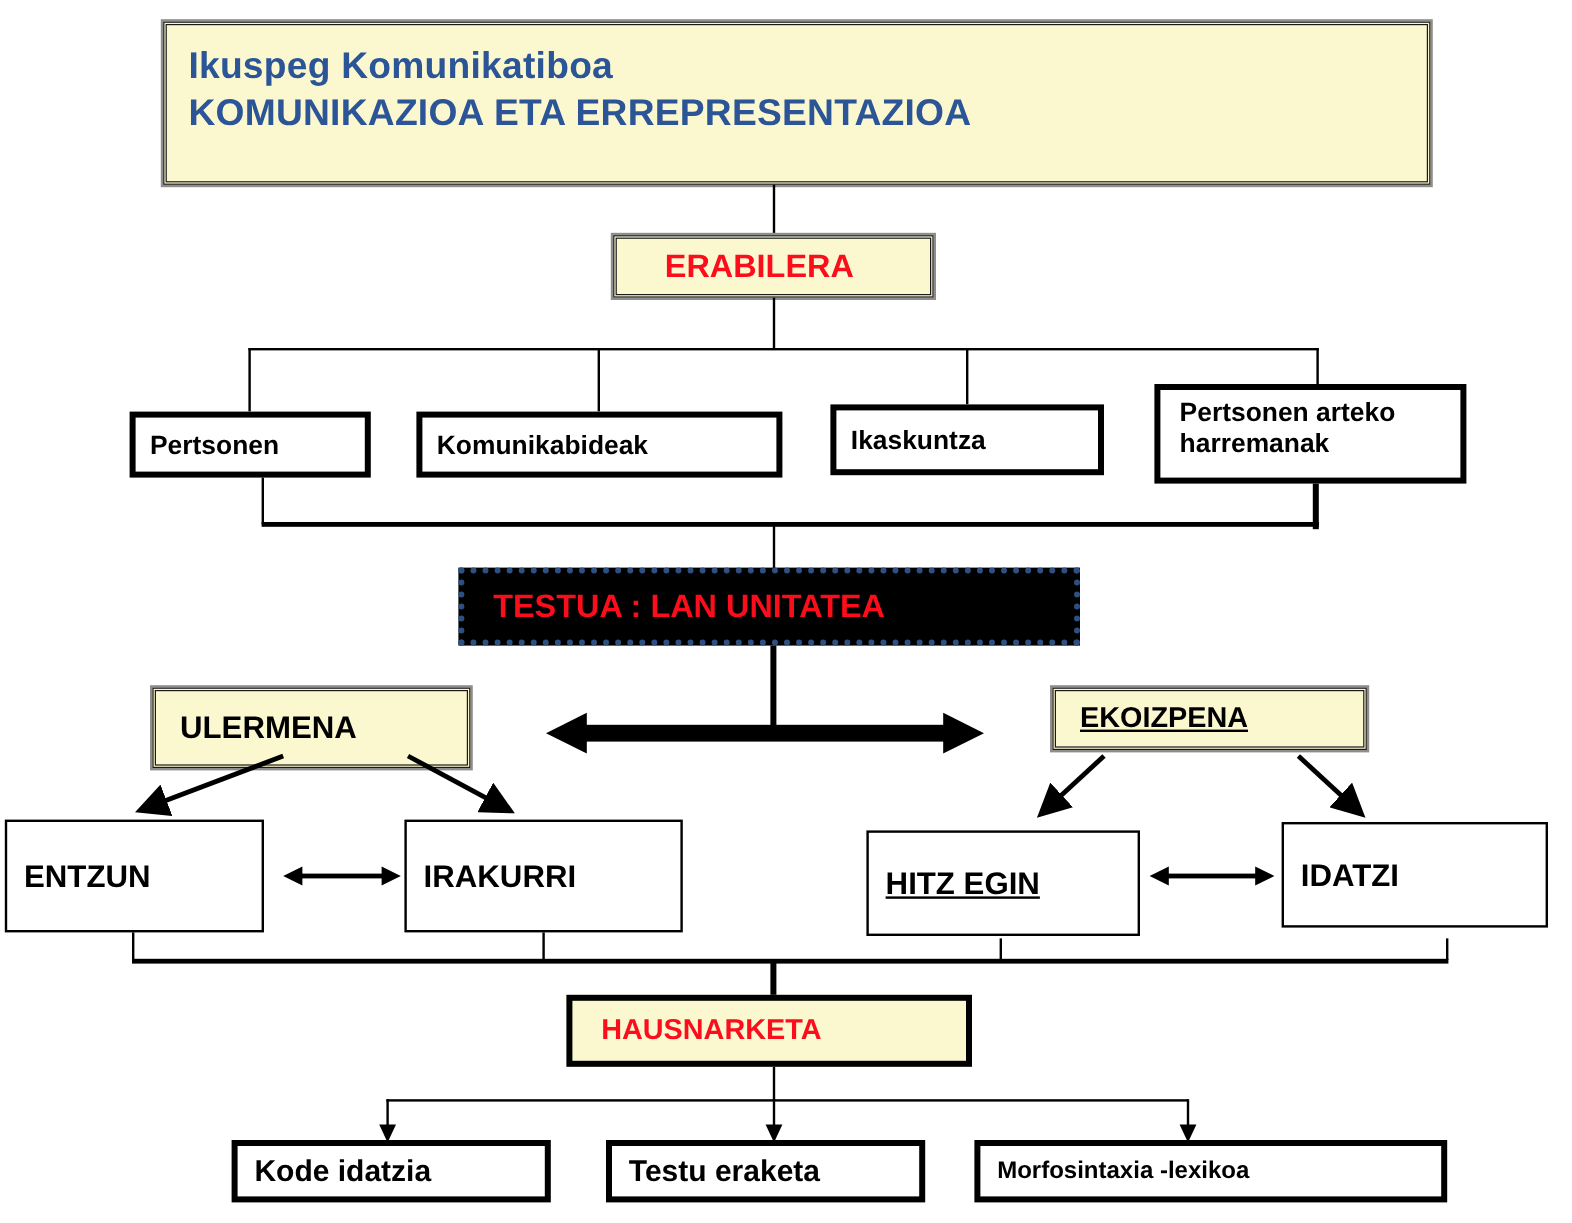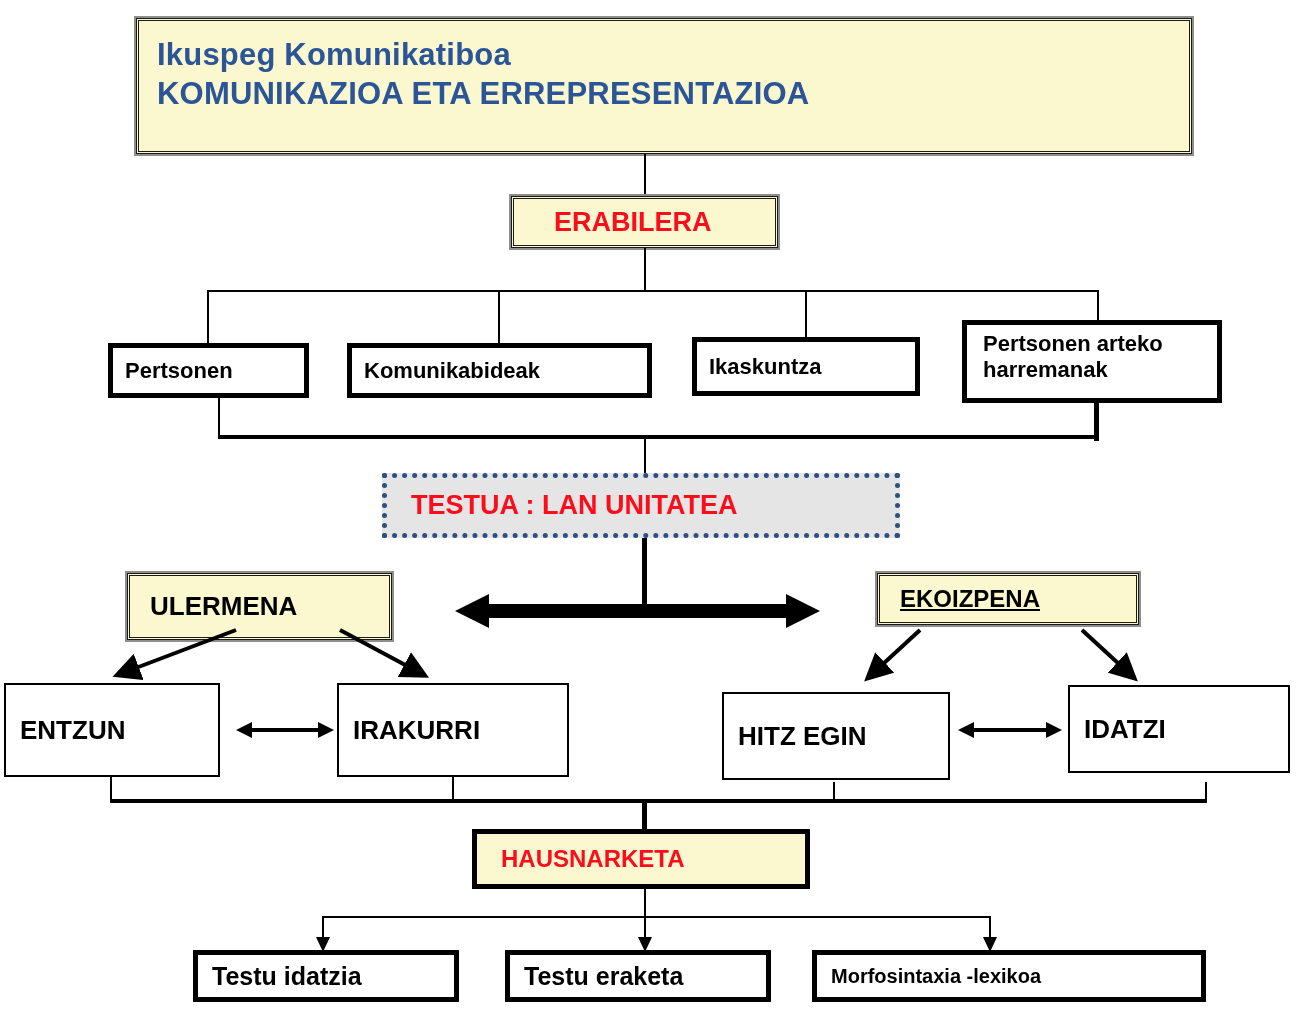--- a/index.html
+++ b/index.html
@@ -28,21 +28,21 @@
   .box-thick{
     background:#ffffff;border:5px solid #000000;
   }
   .box-thin{
     background:#ffffff;border:2px solid #000000;
   }
   .box-thick .txt,.box-thin .txt{color:#000;font-weight:bold;}
 
   
   .box-dotted{
-    background:#e5e5e5;
+    background:#000000;
     border:5px dotted #2d4f81;
     justify-content:flex-end;
   }
   .box-dotted .txt{color:#fc0d1b;font-weight:bold;}
 
   
   .ln{position:absolute;background:#000000;}
   .ln.h{height:2px;}
   .ln.v{width:2px;}
   .ln.h3{height:4px;}
@@ -172,21 +172,21 @@
   </svg>
 
   <div class="node box-thin" style="left:4px;top:683px;width:216px;height:94px;padding:0 14px;">
     <span class="txt" style="font-size:26px;">ENTZUN</span>
   </div>
 
   <div class="node box-thin" style="left:337px;top:683px;width:232px;height:94px;padding:0 14px;">
     <span class="txt" style="font-size:26px;">IRAKURRI</span>
   </div>
 
-  <div class="node box-thin" style="left:722px;top:692px;width:228px;height:88px;padding:0 14px;">
+  <div class="node box-thin" style="left:722px;top:692px;width:228px;height:88px;padding:0 14px;text-decoration:underline;">
     <span class="txt" style="font-size:26px;">HITZ EGIN</span>
   </div>
 
   <div class="node box-thin" style="left:1068px;top:685px;width:222px;height:88px;padding:0 14px;">
     <span class="txt" style="font-size:26px;">IDATZI</span>
   </div>
 
   <div class="smallarrow" style="left:236px;top:728px;width:98px;">
     <div class="shaft" style="left:14px;width:70px;"></div>
     <div class="head left" style="left:0;"></div>
@@ -218,21 +218,21 @@
   <div class="ln v" style="left:322px;top:916px;height:23px;"></div>
   <div class="arrowhead ah-down" style="left:316px;top:937px;"></div>
 
   <div class="ln v" style="left:644px;top:916px;height:23px;"></div>
   <div class="arrowhead ah-down" style="left:638px;top:937px;"></div>
 
   <div class="ln v" style="left:989px;top:916px;height:23px;"></div>
   <div class="arrowhead ah-down" style="left:983px;top:937px;"></div>
 
   <div class="node box-thick" style="left:193px;top:950px;width:266px;height:52px;padding:0 14px;">
-    <span class="txt" style="font-size:25px;">Testu idatzia</span>
+    <span class="txt" style="font-size:25px;">Kode idatzia</span>
   </div>
 
   <div class="node box-thick" style="left:505px;top:950px;width:266px;height:52px;padding:0 14px;">
     <span class="txt" style="font-size:25px;">Testu eraketa</span>
   </div>
 
   <div class="node box-thick" style="left:812px;top:950px;width:394px;height:52px;padding:0 14px;">
     <span class="txt" style="font-size:20px;">Morfosintaxia -lexikoa</span>
   </div>
 

